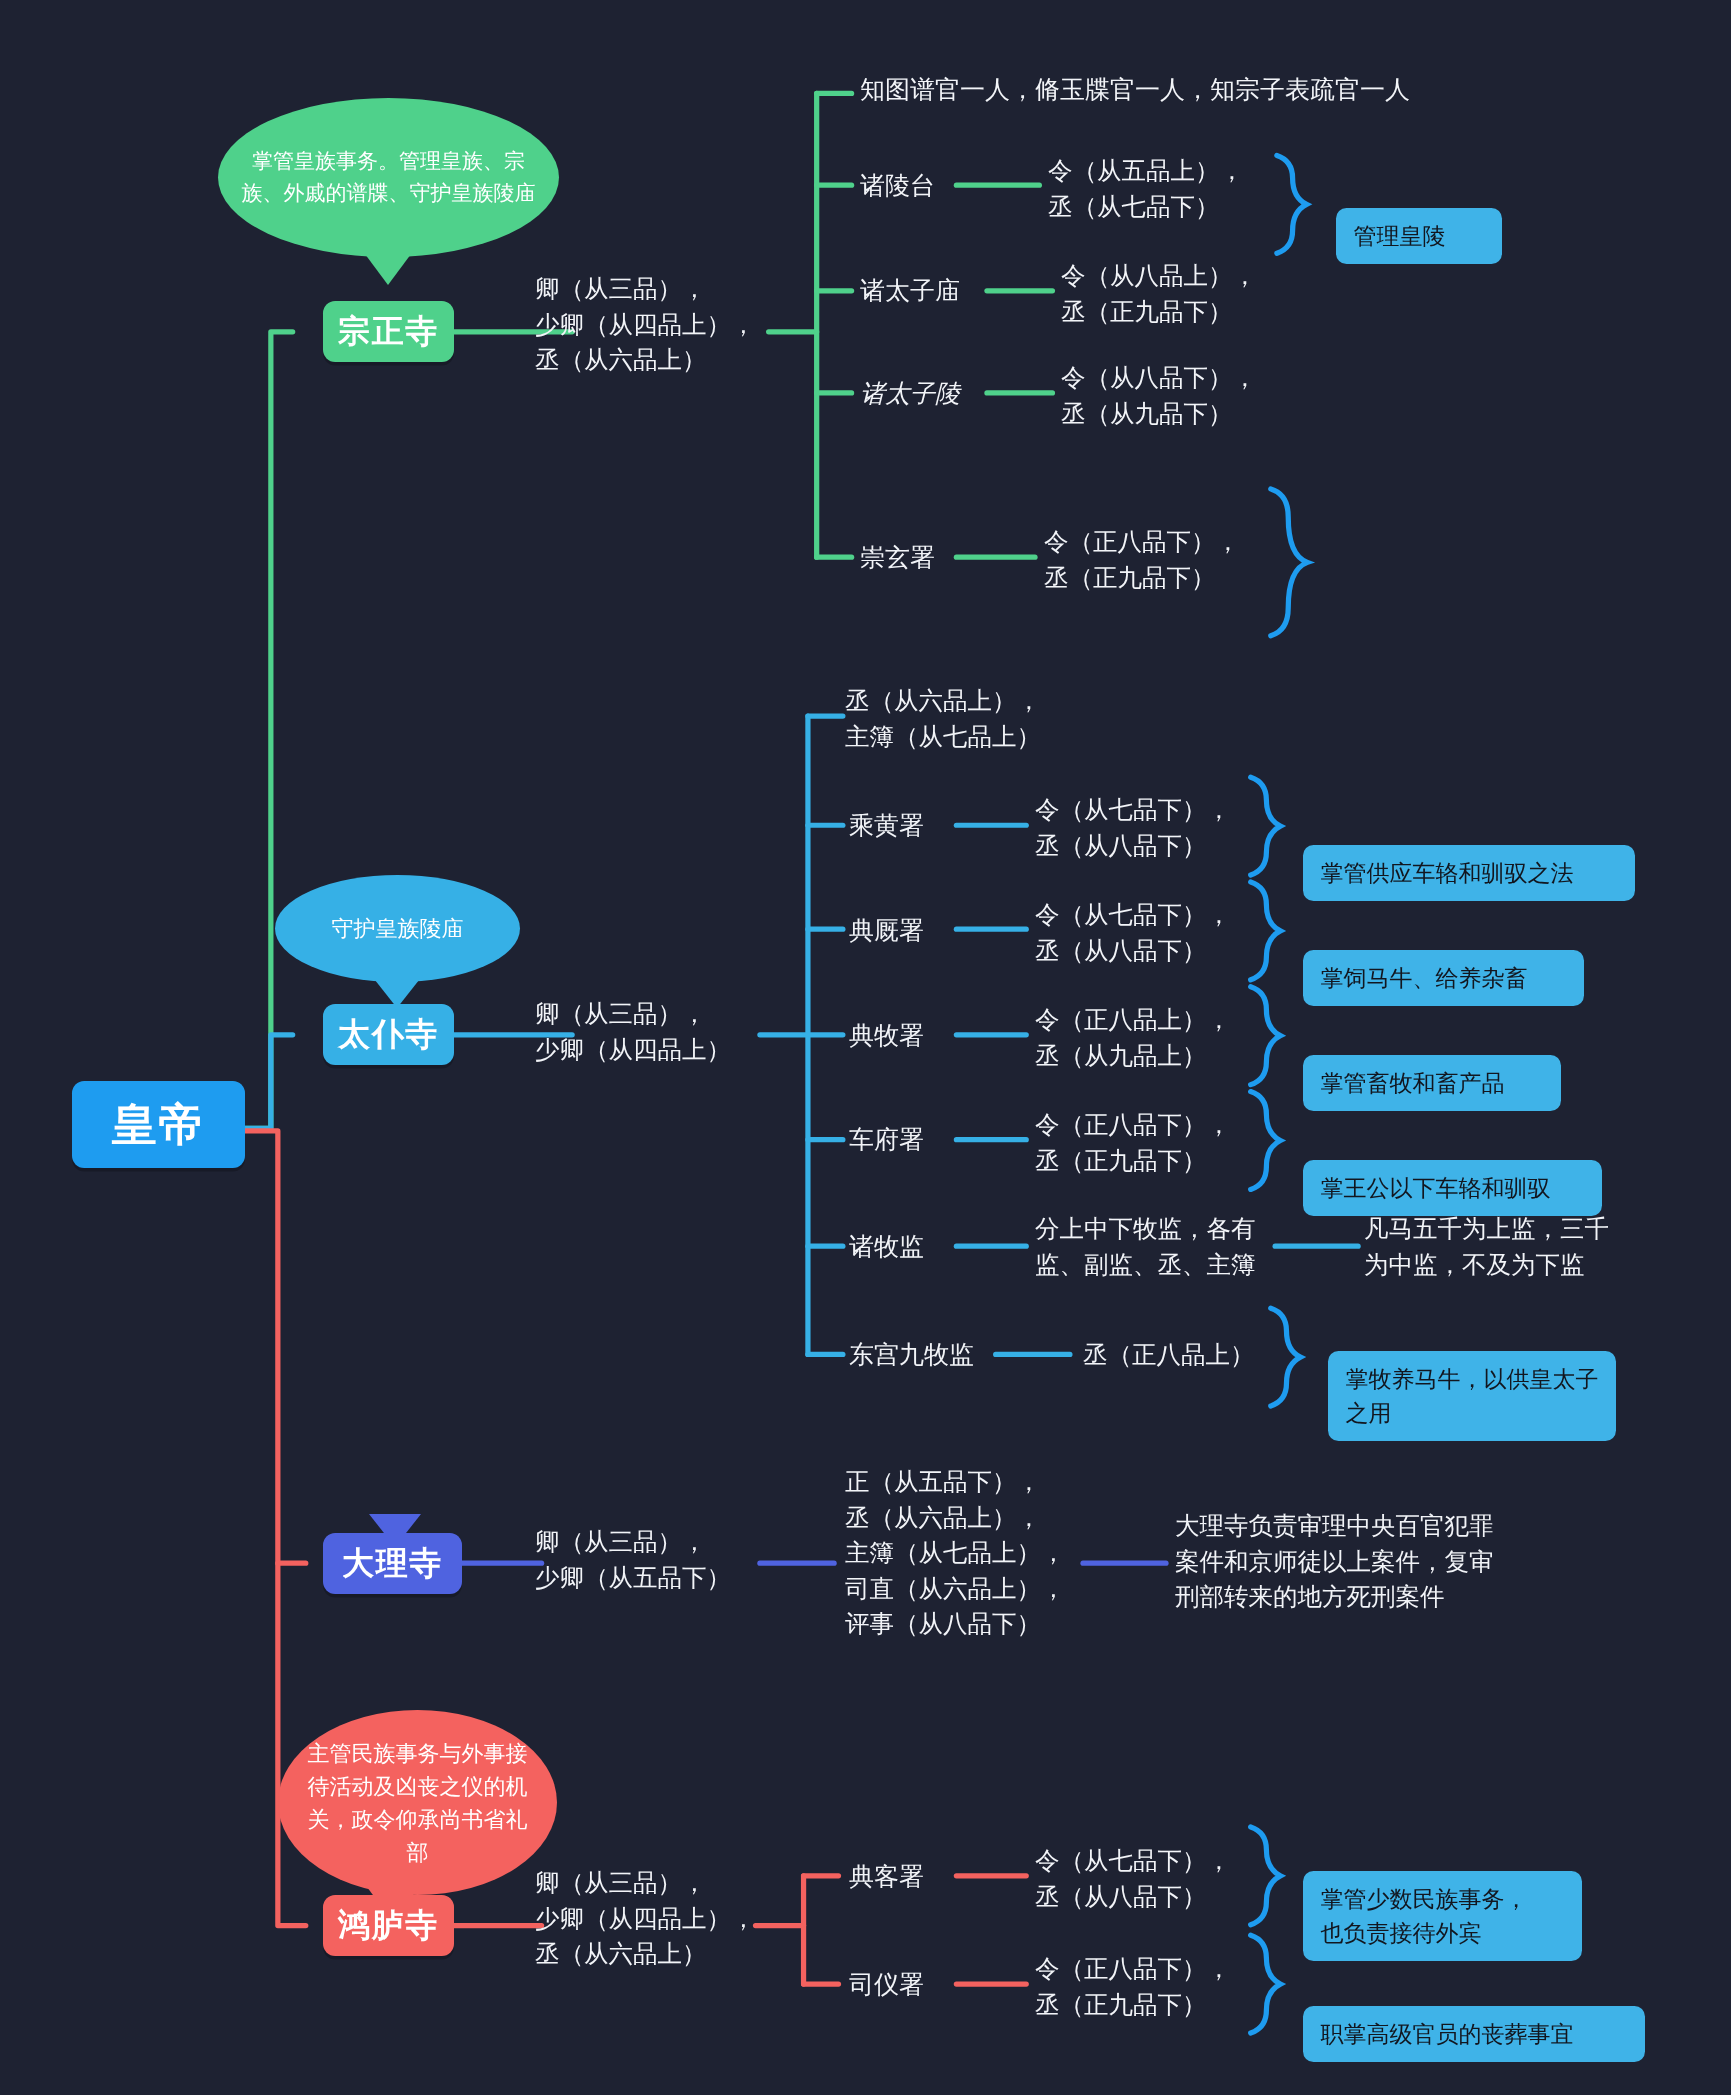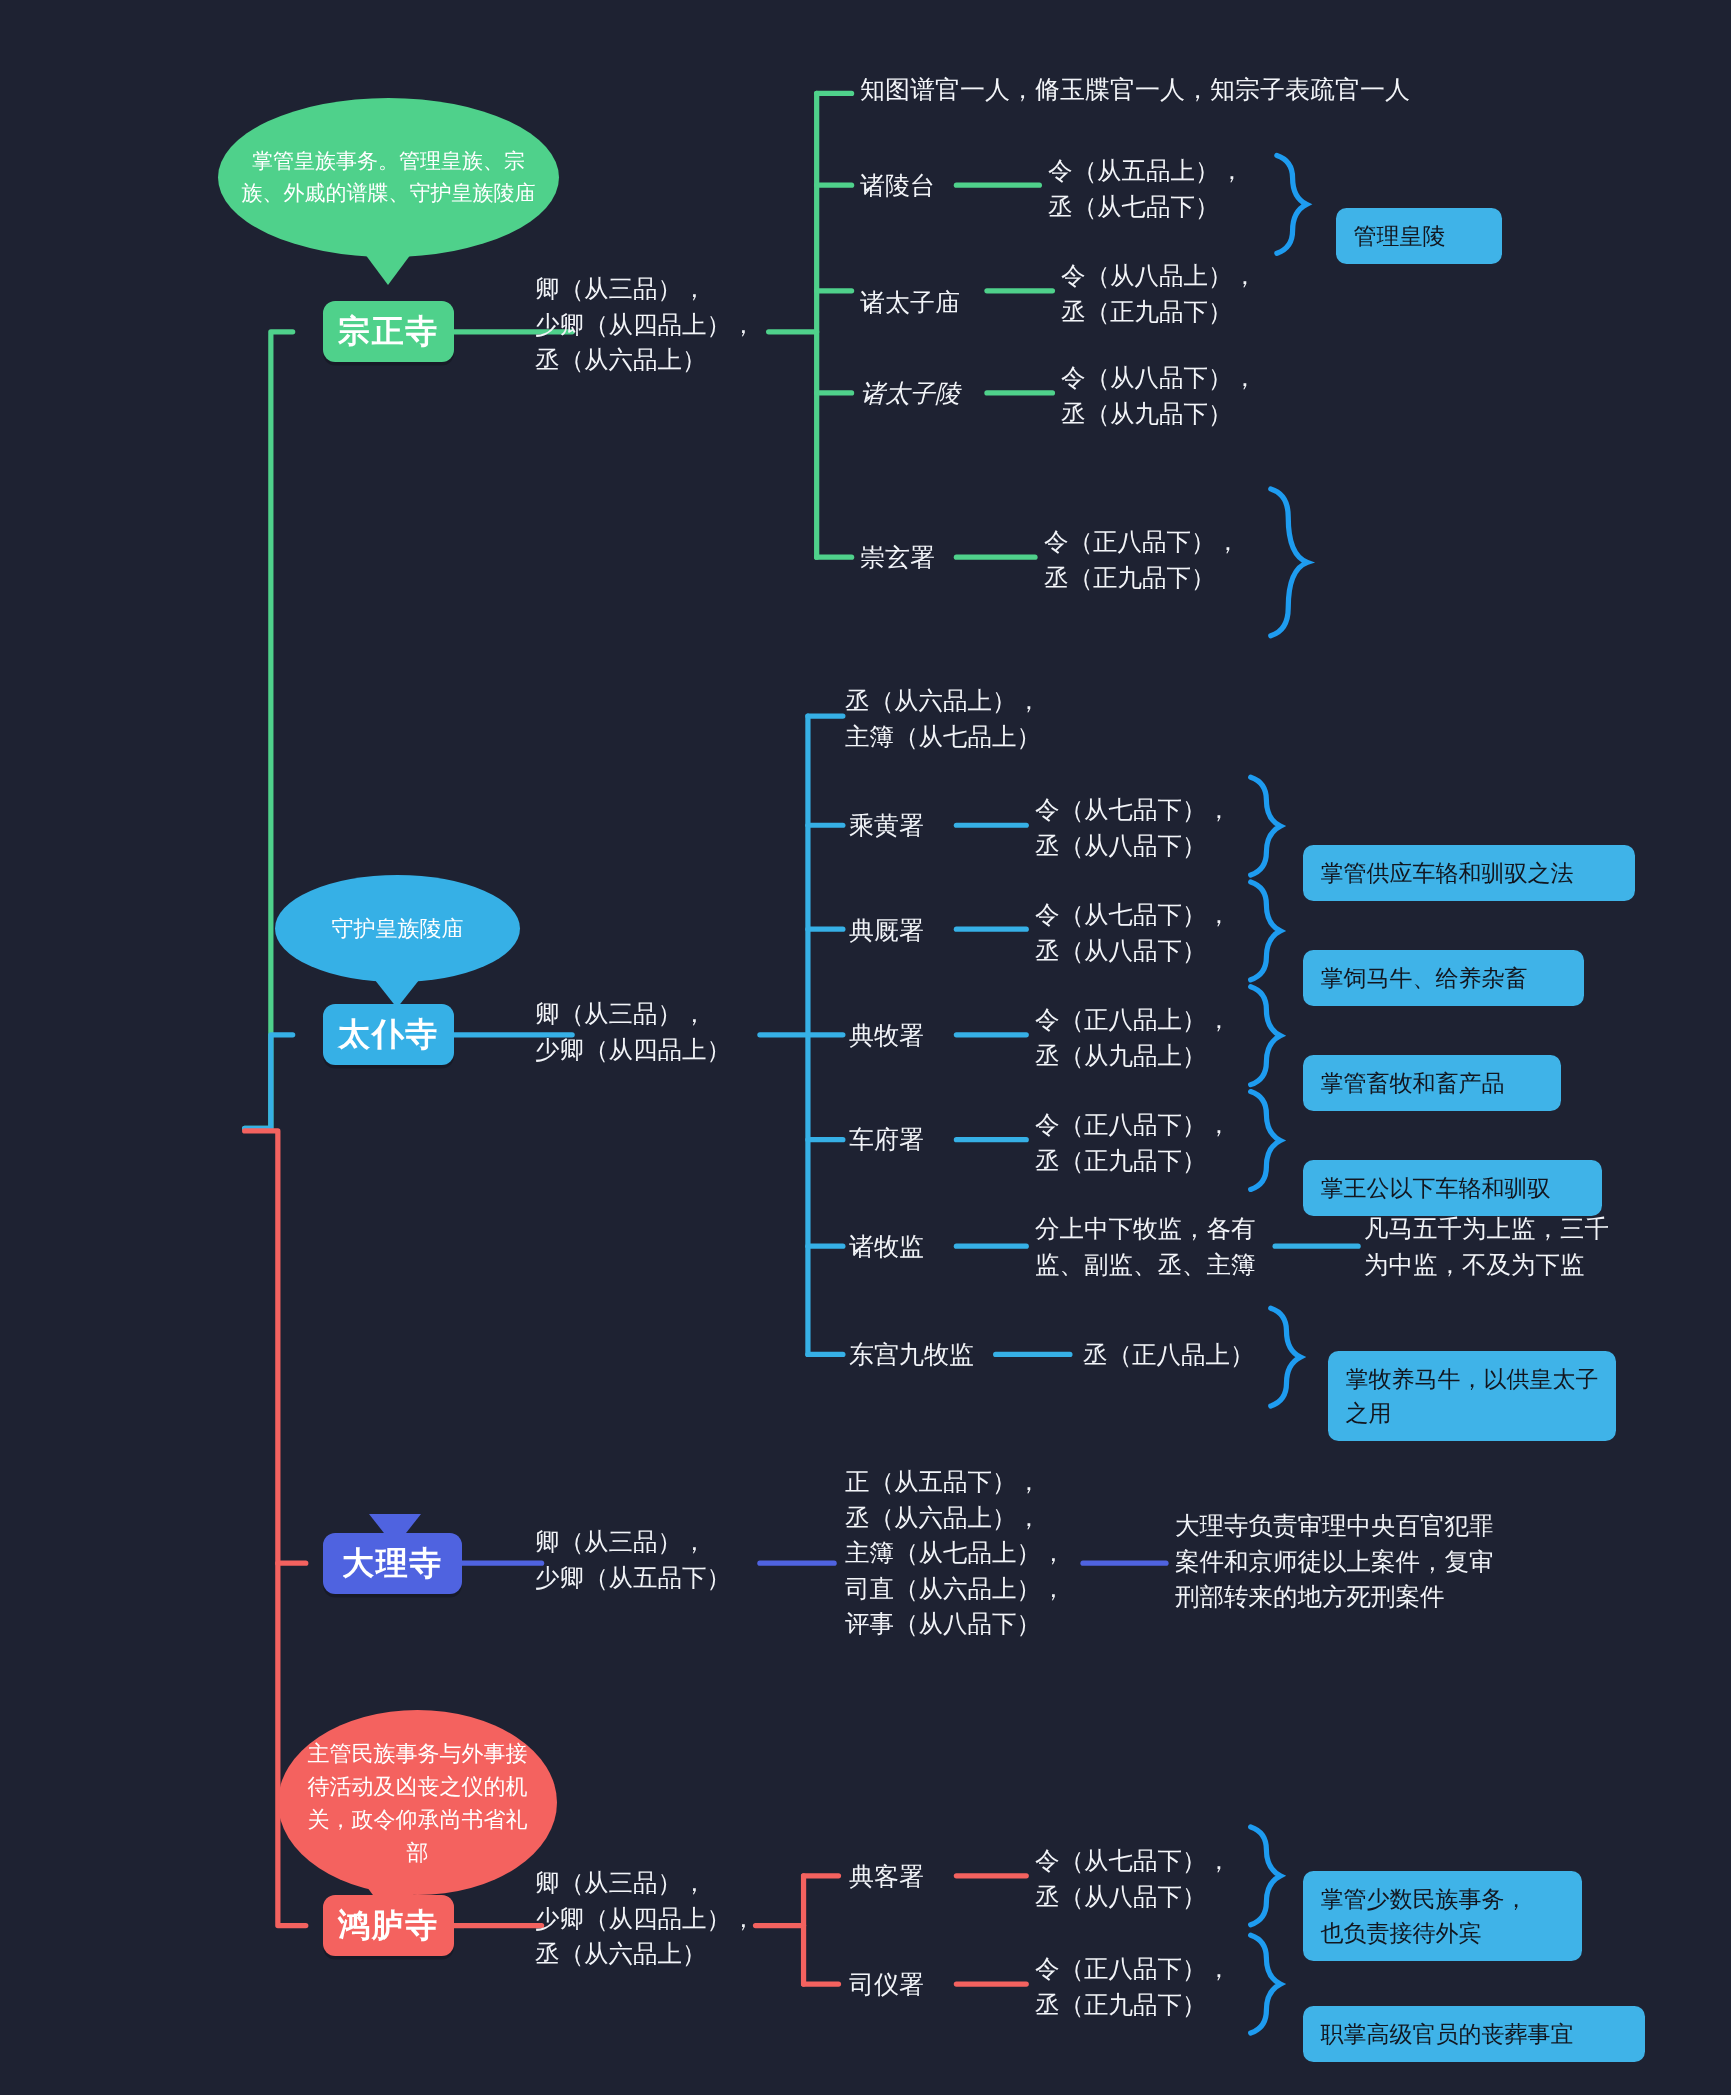--- a/index.html
+++ b/index.html
@@ -137,20 +137,23 @@
     <path d="M 1432 890 q 18 6 18 26 q 0 22 16 30 q -16 8 -16 30 q 0 20 -18 26"></path>
     <path d="M 1432 1010 q 18 6 18 26 q 0 22 16 30 q -16 8 -16 30 q 0 20 -18 26"></path>
     <path d="M 1432 1130 q 18 6 18 26 q 0 22 16 30 q -16 8 -16 30 q 0 20 -18 26"></path>
     <path d="M 1432 1250 q 18 6 18 26 q 0 22 16 30 q -16 8 -16 30 q 0 20 -18 26"></path>
     <path d="M 1455 1498 q 18 6 18 26 q 0 22 16 30 q -16 8 -16 30 q 0 20 -18 26"></path>
     <path d="M 1432 2092 q 18 6 18 26 q 0 22 16 30 q -16 8 -16 30 q 0 20 -18 26"></path>
     <path d="M 1432 2216 q 18 6 18 26 q 0 22 16 30 q -16 8 -16 30 q 0 20 -18 26"></path>
   </g>
 </svg>
 
+<div class="node root" style="left:72px;top:1081px;width:173px;height:87px;background:#1e9cf0;">
+  <span>皇帝</span>
+</div>
 
 <div class="bubble" style="left:218px;top:98px;width:341px;height:159px;background:#4fd18b;">
   <span class="btxt">掌管皇族事务。管理皇族、宗族、外戚的谱牒、守护皇族陵庙</span>
 </div>
 <div class="bubble-tail" style="left:362px;top:250px;border-top:35px solid #4fd18b;"></div>
 
 <div class="node branch" style="left:323px;top:301px;width:131px;height:61px;background:#4fd18b;text-align:right;">
   <span>宗正寺</span>
 </div>
 
@@ -158,21 +161,21 @@
 少卿（从四品上），
 丞（从六品上）</div>
 
 <div class="label node-title" style="left:860px;top:72px;width:716px;">知图谱官一人，脩玉牒官一人，知宗子表疏官一人</div>
 
 <div class="label node-title" style="left:860px;top:168px;width:175px;">诸陵台</div>
 <div class="label" style="left:1048px;top:153px;width:245px;">令（从五品上），
 丞（从七品下）</div>
 <div class="chip" style="left:1336px;top:160px;width:166px;background:#3fb3e8;">管理皇陵</div>
 
-<div class="label node-title" style="left:860px;top:273px;width:175px;margin-top:12px;">诸太子庙</div>
+<div class="label node-title" style="left:860px;top:273px;width:175px;">诸太子庙</div>
 <div class="label" style="left:1061px;top:258px;width:262px;">令（从八品上），
 丞（正九品下）</div>
 
 <div class="label node-title" style="left:860px;top:376px;width:175px;font-style:italic;">诸太子陵</div>
 <div class="label" style="left:1061px;top:360px;width:262px;">令（从八品下），
 丞（从九品下）</div>
 
 <div class="label node-title" style="left:860px;top:540px;width:175px;">崇玄署</div>
 <div class="label" style="left:1044px;top:524px;width:262px;">令（正八品下），
 丞（正九品下）</div>

